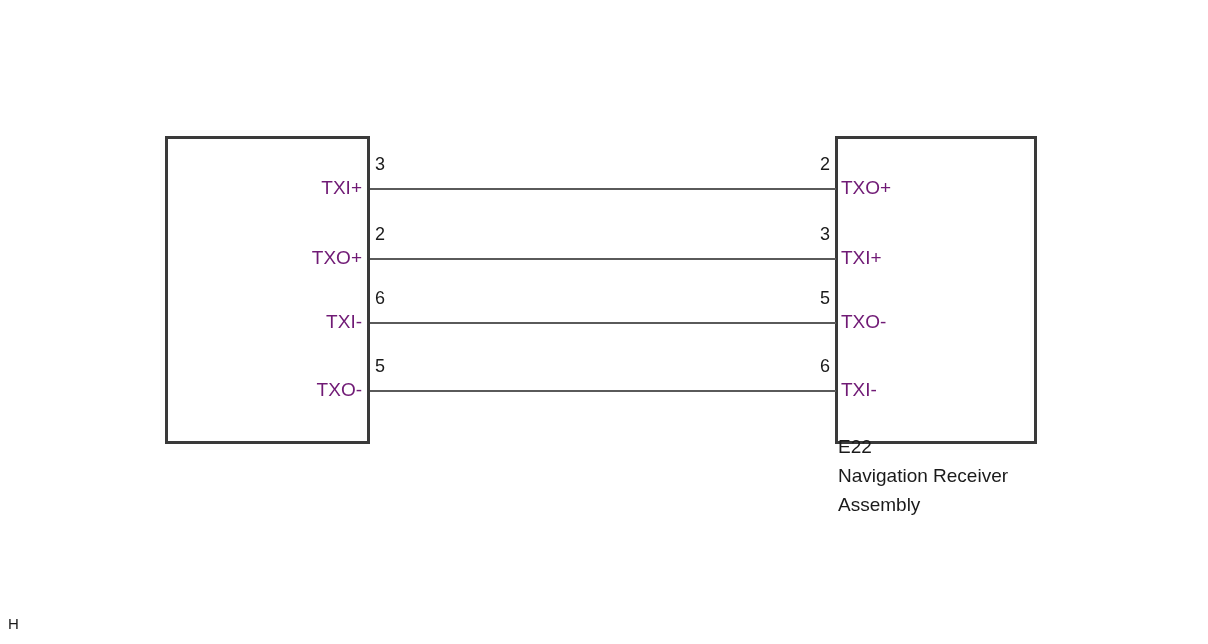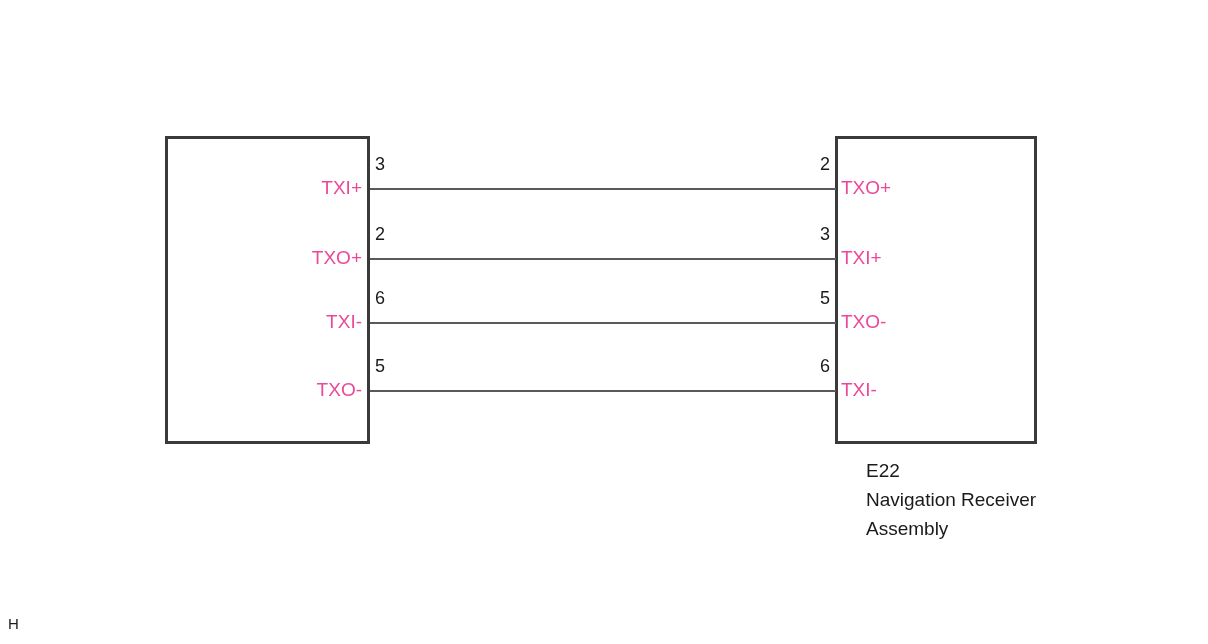--- a/index.html
+++ b/index.html
@@ -52,21 +52,21 @@
     width: 466px;
     height: 0;
     border-top: 2px solid #5a5a5a;
   }
 
   
   .pin-label {
     position: absolute;
     font-size: 19px;
     line-height: 19px;
-    color: #ec4899;
+    color: #701a75;
     white-space: nowrap;
   }
   .pin-label.left {
     right: 0;
     text-align: right;
     width: 190px;
   }
   .pin-label.right {
     left: 0;
     text-align: left;
@@ -92,21 +92,21 @@
 
   
   .caption {
     position: absolute;
     font-size: 19px;
     line-height: 29px;
     color: #1a1a1a;
     white-space: pre-line;
   }
   #caption-left  { left: 169px; top: 456px; }
-  #caption-right { left: 838px; top: 456px; margin-left: 28px; }
+  #caption-right { left: 838px; top: 432px; }
 
   
   #page-marker {
     position: absolute;
     left: 8px;
     top: 616px;
     font-size: 15px;
     line-height: 15px;
     color: #1a1a1a;
   }

